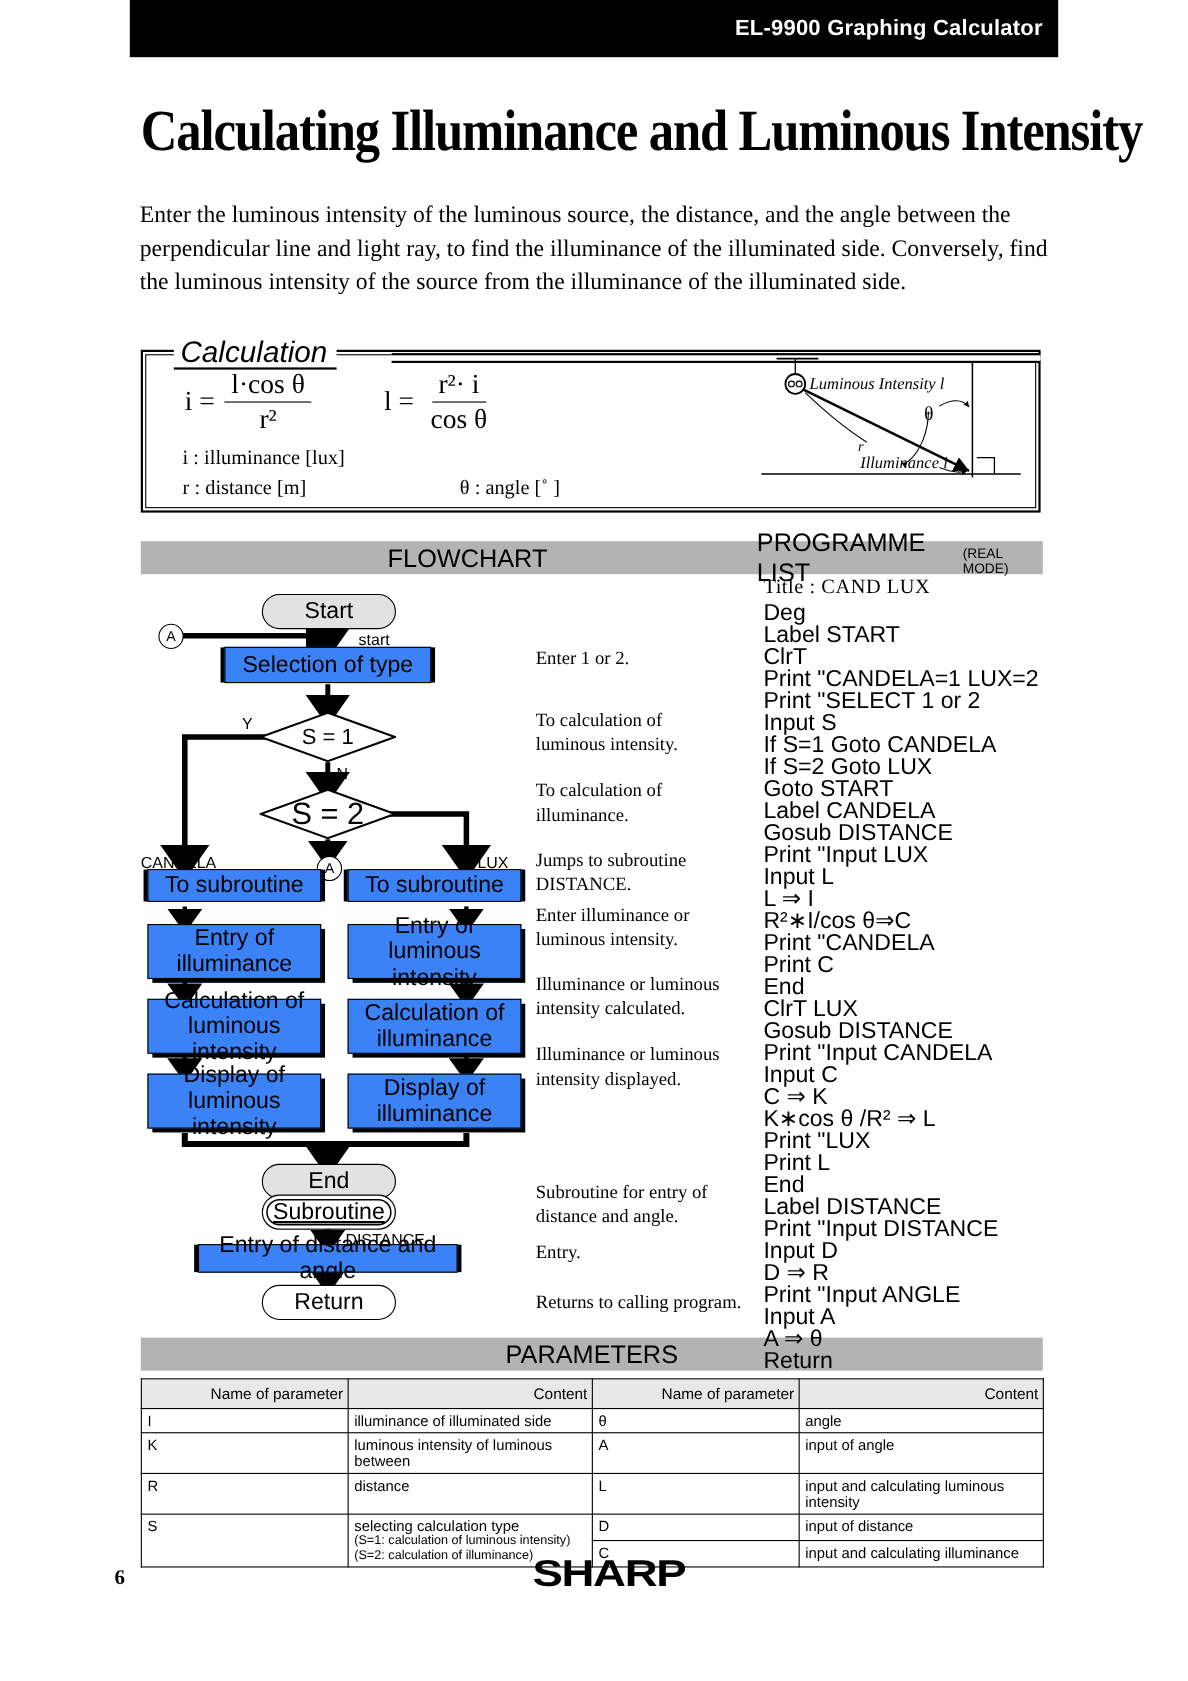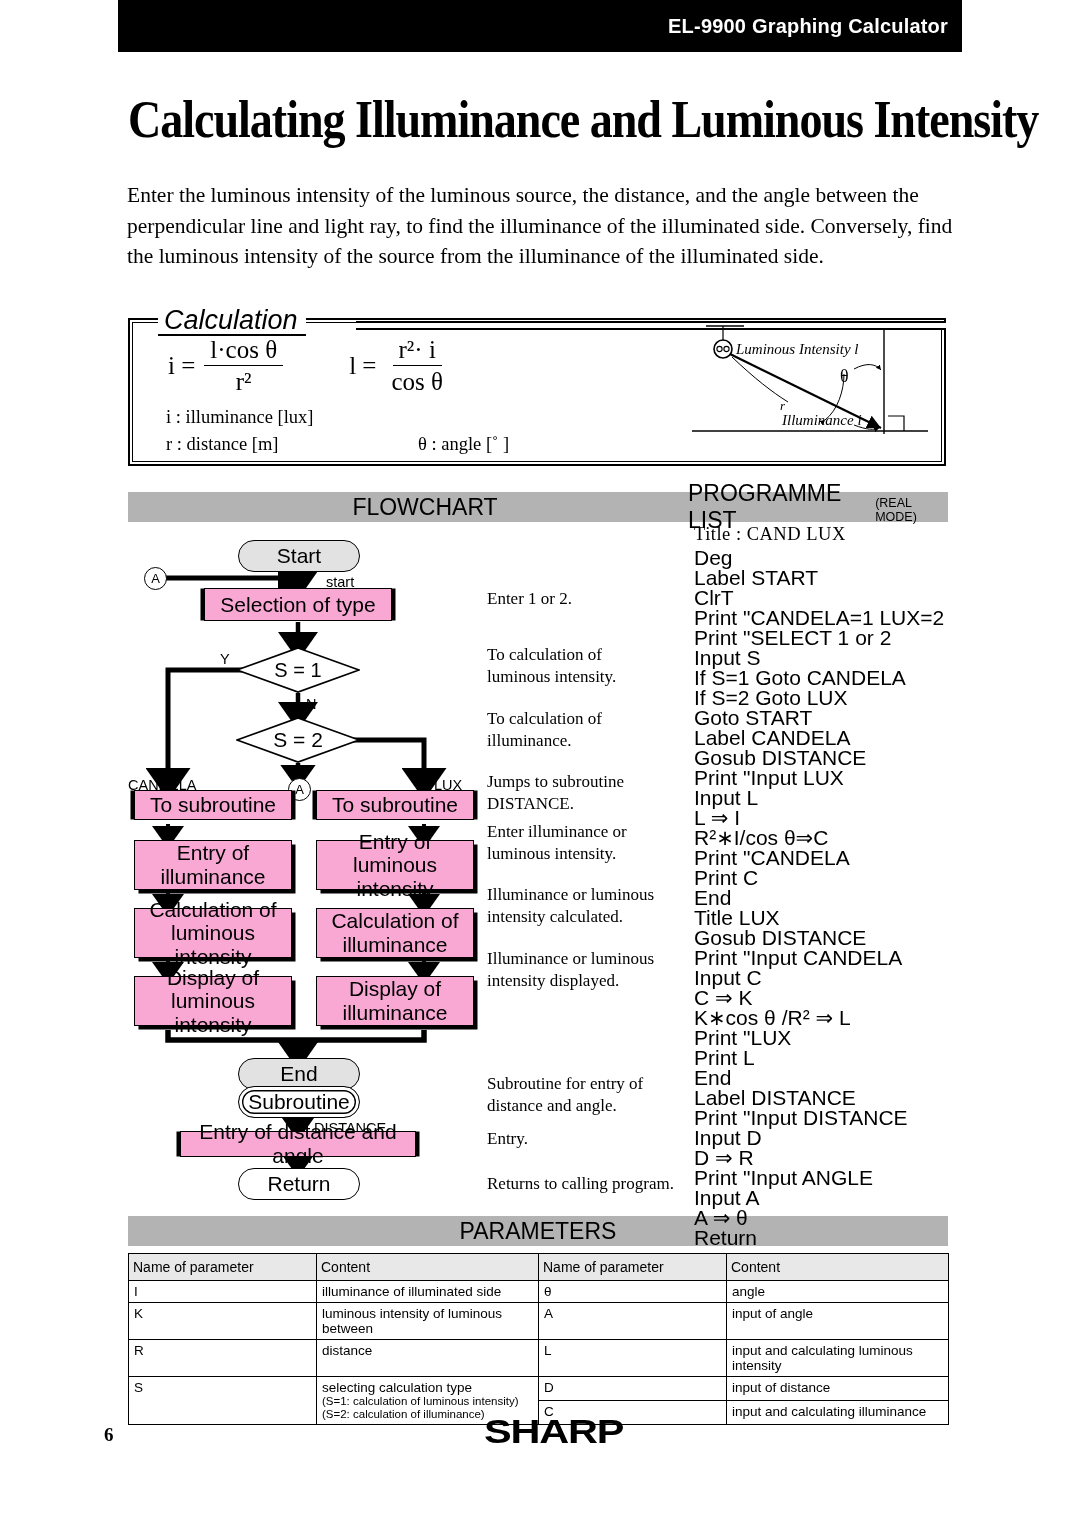--- a/index.html
+++ b/index.html
@@ -164,21 +164,21 @@
   .fl-svg { position: absolute; left: 0; top: 0; }
 
   .node {
     position: absolute;
     box-sizing: border-box;
     font-family: "Liberation Sans", sans-serif;
     display: flex;
     align-items: center;
     justify-content: center;
     text-align: center;
-    background: #f9a8d4;
+    background: #3b82f6;
     line-height: 1.12;
   }
   .node.term {
     border: 1.6px solid #000;
     border-radius: 26px;
     background: #e2e2e2;
     font-size: 21px;
   }
   .node.term-plain {
     border: 1.6px solid #000;
@@ -263,21 +263,21 @@
     table-layout: fixed;
   }
   .ptable th, .ptable td {
     border: 1px solid #000;
     font-weight: normal;
     font-size: 13.5px;
     padding: 3px 5px;
     vertical-align: top;
     height: 14px;
   }
-  .ptable th { text-align: left; background: #e8e8e8; font-size: 14px; padding: 5px 4px; }
+  .ptable th { text-align: right; background: #e8e8e8; font-size: 14px; padding: 5px 4px; }
   .ptable td.nm { text-align: left; }
   .ptable .sub { font-size: 11.5px; line-height: 1.12; display: block; }
   col.c-nm { width: 188px; }
   col.c-ct { width: 222px; }
 
   
   .pagenum {
     position: absolute;
     left: 104px; top: 1424px;
     font-family: "Liberation Serif", serif;
@@ -459,21 +459,21 @@
       </svg>
       <div style="position:absolute; inset:0; display:flex; align-items:center; justify-content:center; font-family:'Liberation Sans',sans-serif; font-size:20px;">S = 1</div>
     </div>
     <div class="fl-label" style="left:92px; top:123px;">Y</div>
     <div class="fl-label" style="left:178px; top:168px;">N</div>
 
     <div style="position:absolute; left:108px; top:189px; width:124px; height:46px;">
       <svg width="124" height="46" viewBox="0 0 124 46">
         <polygon points="62,1 123,23 62,45 1,23" fill="#fff" stroke="#000" stroke-width="1.8"></polygon>
       </svg>
-      <div style="position:absolute; inset:0; display:flex; align-items:center; justify-content:center; font-family:'Liberation Sans',sans-serif; font-size:21px;">S = 2</div>
+      <div style="position:absolute; inset:0; display:flex; align-items:center; justify-content:center; font-family:'Liberation Sans',sans-serif; font-size:28px;">S = 2</div>
     </div>
 
     <div class="conn-circle" style="left:160px; top:250px;">
       <span>A</span>
     </div>
 
     <div class="fl-label" style="left:0px; top:249px;">CANDELA</div>
     <div class="fl-label" style="left:306px; top:249px;">LUX</div>
 
     <div class="node proc-thin" style="left:6px; top:262px; width:158px; height:30px;">
@@ -517,21 +517,21 @@
       <span>
         <span>Display of</span><br>
         <span>illuminance</span>
       </span>
     </div>
 
     <div class="node term" style="left:110px; top:530px; width:122px; height:32px;">
       <span>End</span>
     </div>
 
-    <div class="node term-sub" style="left:110px; top:558px; width:122px; height:32px;">
+    <div class="node term-sub" style="left:110px; top:558px; width:122px; height:32px;text-decoration:underline;">
       <span>Subroutine</span>
     </div>
     <div class="fl-label" style="left:186px; top:592px;">DISTANCE</div>
 
     <div class="node proc-thin" style="left:52px; top:603px; width:236px; height:26px;">
       <span>Entry of distance and angle</span>
     </div>
 
     <div class="node term-plain" style="left:110px; top:640px; width:122px; height:32px;">
       <span>Return</span>
@@ -565,21 +565,21 @@
       <li>Goto START</li>
       <li>Label CANDELA</li>
       <li>Gosub DISTANCE</li>
       <li>Print "Input LUX</li>
       <li>Input L</li>
       <li>L ⇒ I</li>
       <li>R²∗I/cos θ⇒C</li>
       <li>Print "CANDELA</li>
       <li>Print C</li>
       <li>End</li>
-      <li>Title LUX</li>
+      <li>ClrT LUX</li>
       <li>Gosub DISTANCE</li>
       <li>Print "Input CANDELA</li>
       <li>Input C</li>
       <li>C ⇒ K</li>
       <li>K∗cos θ /R² ⇒ L</li>
       <li>Print "LUX</li>
       <li>Print L</li>
       <li>End</li>
       <li>Label DISTANCE</li>
       <li>Print "Input DISTANCE</li>

